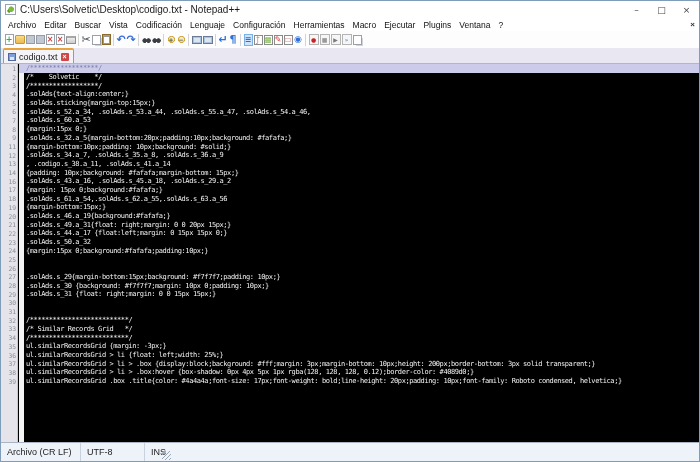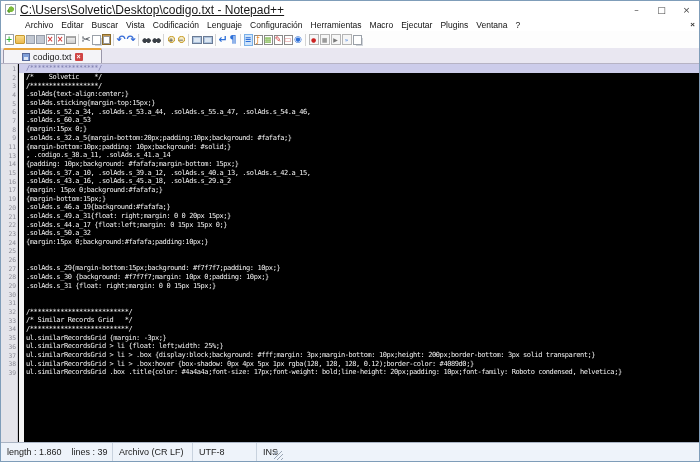--- a/index.html
+++ b/index.html
@@ -14,26 +14,26 @@
     border:1px solid #7f9db9;
     display:flex; flex-direction:column;
     background:#fff;
   }
   
   .titlebar { height:17px; display:flex; align-items:center; background:#fff; padding-left:4px; flex:0 0 auto; }
   .app-ico { width:11px; height:11px; position:relative; margin-right:4px; background:#fefefe; border:1px solid #9aa4ae; }
   .app-ico::after { content:""; position:absolute; left:1px; top:1px; right:1px; bottom:1px;
     background:radial-gradient(circle at 60% 45%, #7dbb3c 2.5px, transparent 3px),
                radial-gradient(circle at 30% 70%, #5a9e2a 1.5px, transparent 2px); }
-  .title-text { font-size:12px; color:#1a1a1a; white-space:nowrap;text-decoration:underline; }
+  .title-text { font-size:10px; color:#1a1a1a; white-space:nowrap; }
   .win-controls { margin-left:auto; display:flex; height:100%; }
   .win-btn { width:25px; height:100%; display:flex; align-items:center; justify-content:center;
     font-size:9px; color:#444; font-family:"DejaVu Sans", sans-serif; }
   
-  .menubar { height:13px; display:flex; align-items:center; background:#fff; padding-left:20px; flex:0 0 auto; }
+  .menubar { height:13px; display:flex; align-items:center; background:#fff; padding-left:3px; flex:0 0 auto; }
   .menu-item { font-size:8.5px; color:#111; padding:0 4px; white-space:nowrap; cursor:default; }
   .menu-close { margin-left:auto; margin-right:4px; font-size:8px; color:#333; font-weight:bold; }
   
   .toolbar { height:17px; display:flex; align-items:center; background:#fdfdfd; padding-left:3px; flex:0 0 auto; }
   .tb-sep { width:1px; height:12px; background:#d4d4d4; margin:0 2px; flex:0 0 auto; }
   .tbi { width:9px; height:12px; margin:0 0.5px; display:flex; align-items:center; justify-content:center;
     font-size:8px; line-height:1; flex:0 0 auto; font-family:"DejaVu Sans", sans-serif; cursor:default; }
   .t-page { width:9px; height:11px; background:#fff; border:1px solid #9aa0a8; font-weight:bold; font-size:8px; }
   .t-folder { width:10px; height:9px; background:linear-gradient(#f8dc8a,#edb94f); border:1px solid #c6992f; border-radius:1px; }
   .t-floppy { width:9px; height:9px; background:#c2c8d2; border:1px solid #959ca8; }
@@ -45,21 +45,21 @@
   .t-binoc { background:radial-gradient(circle at 30% 55%, #3a3f46 2px, transparent 2.6px),
                         radial-gradient(circle at 72% 55%, #3a3f46 2px, transparent 2.6px); }
   .t-mag { background:radial-gradient(circle at 50% 45%, #f6ecc8 2px, #c8a030 3.2px, transparent 3.8px); font-size:6px; color:#444; font-weight:bold; }
   .t-monitor { width:10px; height:8px; background:#dce6f2; border:1px solid #6a7a94; box-shadow:inset 0 0 0 1px #aec4de; }
   .t-panel { width:9px; height:10px; border:1px solid #8a8a8a; background:#fff; }
   .t-eye { font-size:9px; }
   .t-btn { width:10px; height:11px; border:1px solid #b4b4b4; background:#f6f6f6; font-size:6px; }
   .t-active { background:#cfe4fa; border:1px solid #7ab0e8; font-size:8px; font-weight:bold; }
   
   .tabbar { height:16px; background:#e9e7f1; border-bottom:1px solid #b6b3c4; display:flex; align-items:flex-end; padding-left:2px; flex:0 0 auto; }
-  .tab { height:15px; display:flex; align-items:center; gap:3px; padding:0 18px;
+  .tab { height:15px; display:flex; align-items:center; gap:3px; padding:0 4px;
     background:#f4f4f8; border:1px solid #9a97aa; border-bottom:none; border-top:2px solid #e8a33c;
     border-radius:2px 2px 0 0; }
   .tab-floppy { width:8px; height:8px; background:#7f9fd8; border:1px solid #54679a; position:relative; }
   .tab-floppy::after { content:""; position:absolute; left:1px; top:3px; right:1px; bottom:0; background:#dde6f6; }
   .tab-label { font-size:9px; color:#222; white-space:nowrap; }
   .tab-close { width:8px; height:8px; font-size:7px; line-height:8px; text-align:center; color:#fff;
     background:#d04545; border-radius:1px; font-weight:bold; }
   
   .editor { flex:1 1 auto; background:#000; display:flex; overflow:hidden; position:relative; }
   .gutter-bg { position:absolute; left:0; top:0; bottom:0; width:17px; background:#e4e4ea; border-right:1px solid #c8c8d0; }
@@ -218,45 +218,50 @@
           <span class="ln">9</span>
           <span class="margin-cell"></span>
           <span class="code-text">.solAds.s_32.a_5{margin-bottom:20px;padding:10px;background: #fafafa;}</span>
         </div>
         <div class="code-row">
           <span class="ln">11</span>
           <span class="margin-cell"></span>
           <span class="code-text">{margin-bottom:10px;padding: 10px;background: #solid;}</span>
         </div>
         <div class="code-row">
+          <span class="ln">12</span>
+          <span class="margin-cell"></span>
+          <span class="code-text">.solAds.s_34.a_7, .solAds.s_35.a_8, .solAds.s_36.a_9</span>
+        </div>
+        <div class="code-row">
           <span class="ln">13</span>
           <span class="margin-cell"></span>
           <span class="code-text">, .codigo.s_38.a_11, .solAds.s_41.a_14</span>
         </div>
         <div class="code-row">
           <span class="ln">14</span>
           <span class="margin-cell"></span>
           <span class="code-text">{padding: 10px;background: #fafafa;margin-bottom: 15px;}</span>
         </div>
         <div class="code-row">
-          <span class="ln">15</span>
-          <span class="margin-cell"></span>
-          <span class="code-text">.solAds.s_37.a_10, .solAds.s_39.a_12, .solAds.s_40.a_13, .solAds.s_42.a_15,</span>
-        </div>
-        <div class="code-row">
           <span class="ln">16</span>
           <span class="margin-cell"></span>
           <span class="code-text">.solAds.s_43.a_16, .solAds.s_45.a_18, .solAds.s_29.a_2</span>
         </div>
         <div class="code-row">
           <span class="ln">17</span>
           <span class="margin-cell"></span>
           <span class="code-text">{margin: 15px 0;background:#fafafa;}</span>
         </div>
         <div class="code-row">
+          <span class="ln">18</span>
+          <span class="margin-cell"></span>
+          <span class="code-text">.solAds.s_61.a_54,.solAds.s_62.a_55,.solAds.s_63.a_56</span>
+        </div>
+        <div class="code-row">
           <span class="ln">19</span>
           <span class="margin-cell"></span>
           <span class="code-text">{margin-bottom:15px;}</span>
         </div>
         <div class="code-row">
           <span class="ln">20</span>
           <span class="margin-cell"></span>
           <span class="code-text">.solAds.s_46.a_19{background:#fafafa;}</span>
         </div>
         <div class="code-row">
@@ -351,24 +356,20 @@
         </div>
         <div class="code-row">
           <span class="ln">39</span>
           <span class="margin-cell"></span>
           <span class="code-text">ul.similarRecordsGrid .box .title{color: #4a4a4a;font-size: 17px;font-weight: bold;line-height: 20px;padding: 10px;font-family: Roboto condensed, helvetica;}</span>
         </div>
       </div>
   </div>
 
   <div class="statusbar">
-    <span class="sb-cell sb-len">
-      <span>length : 1.860</span>
-      <span>lines : 39</span>
-    </span>
     <span class="sb-cell sb-eol">Archivo (CR LF)</span>
     <span class="sb-cell sb-enc">UTF-8</span>
     <span class="sb-cell sb-ins">
       <span>INS</span>
       <span class="grip"></span>
     </span>
   </div>
 
 </div>
 

